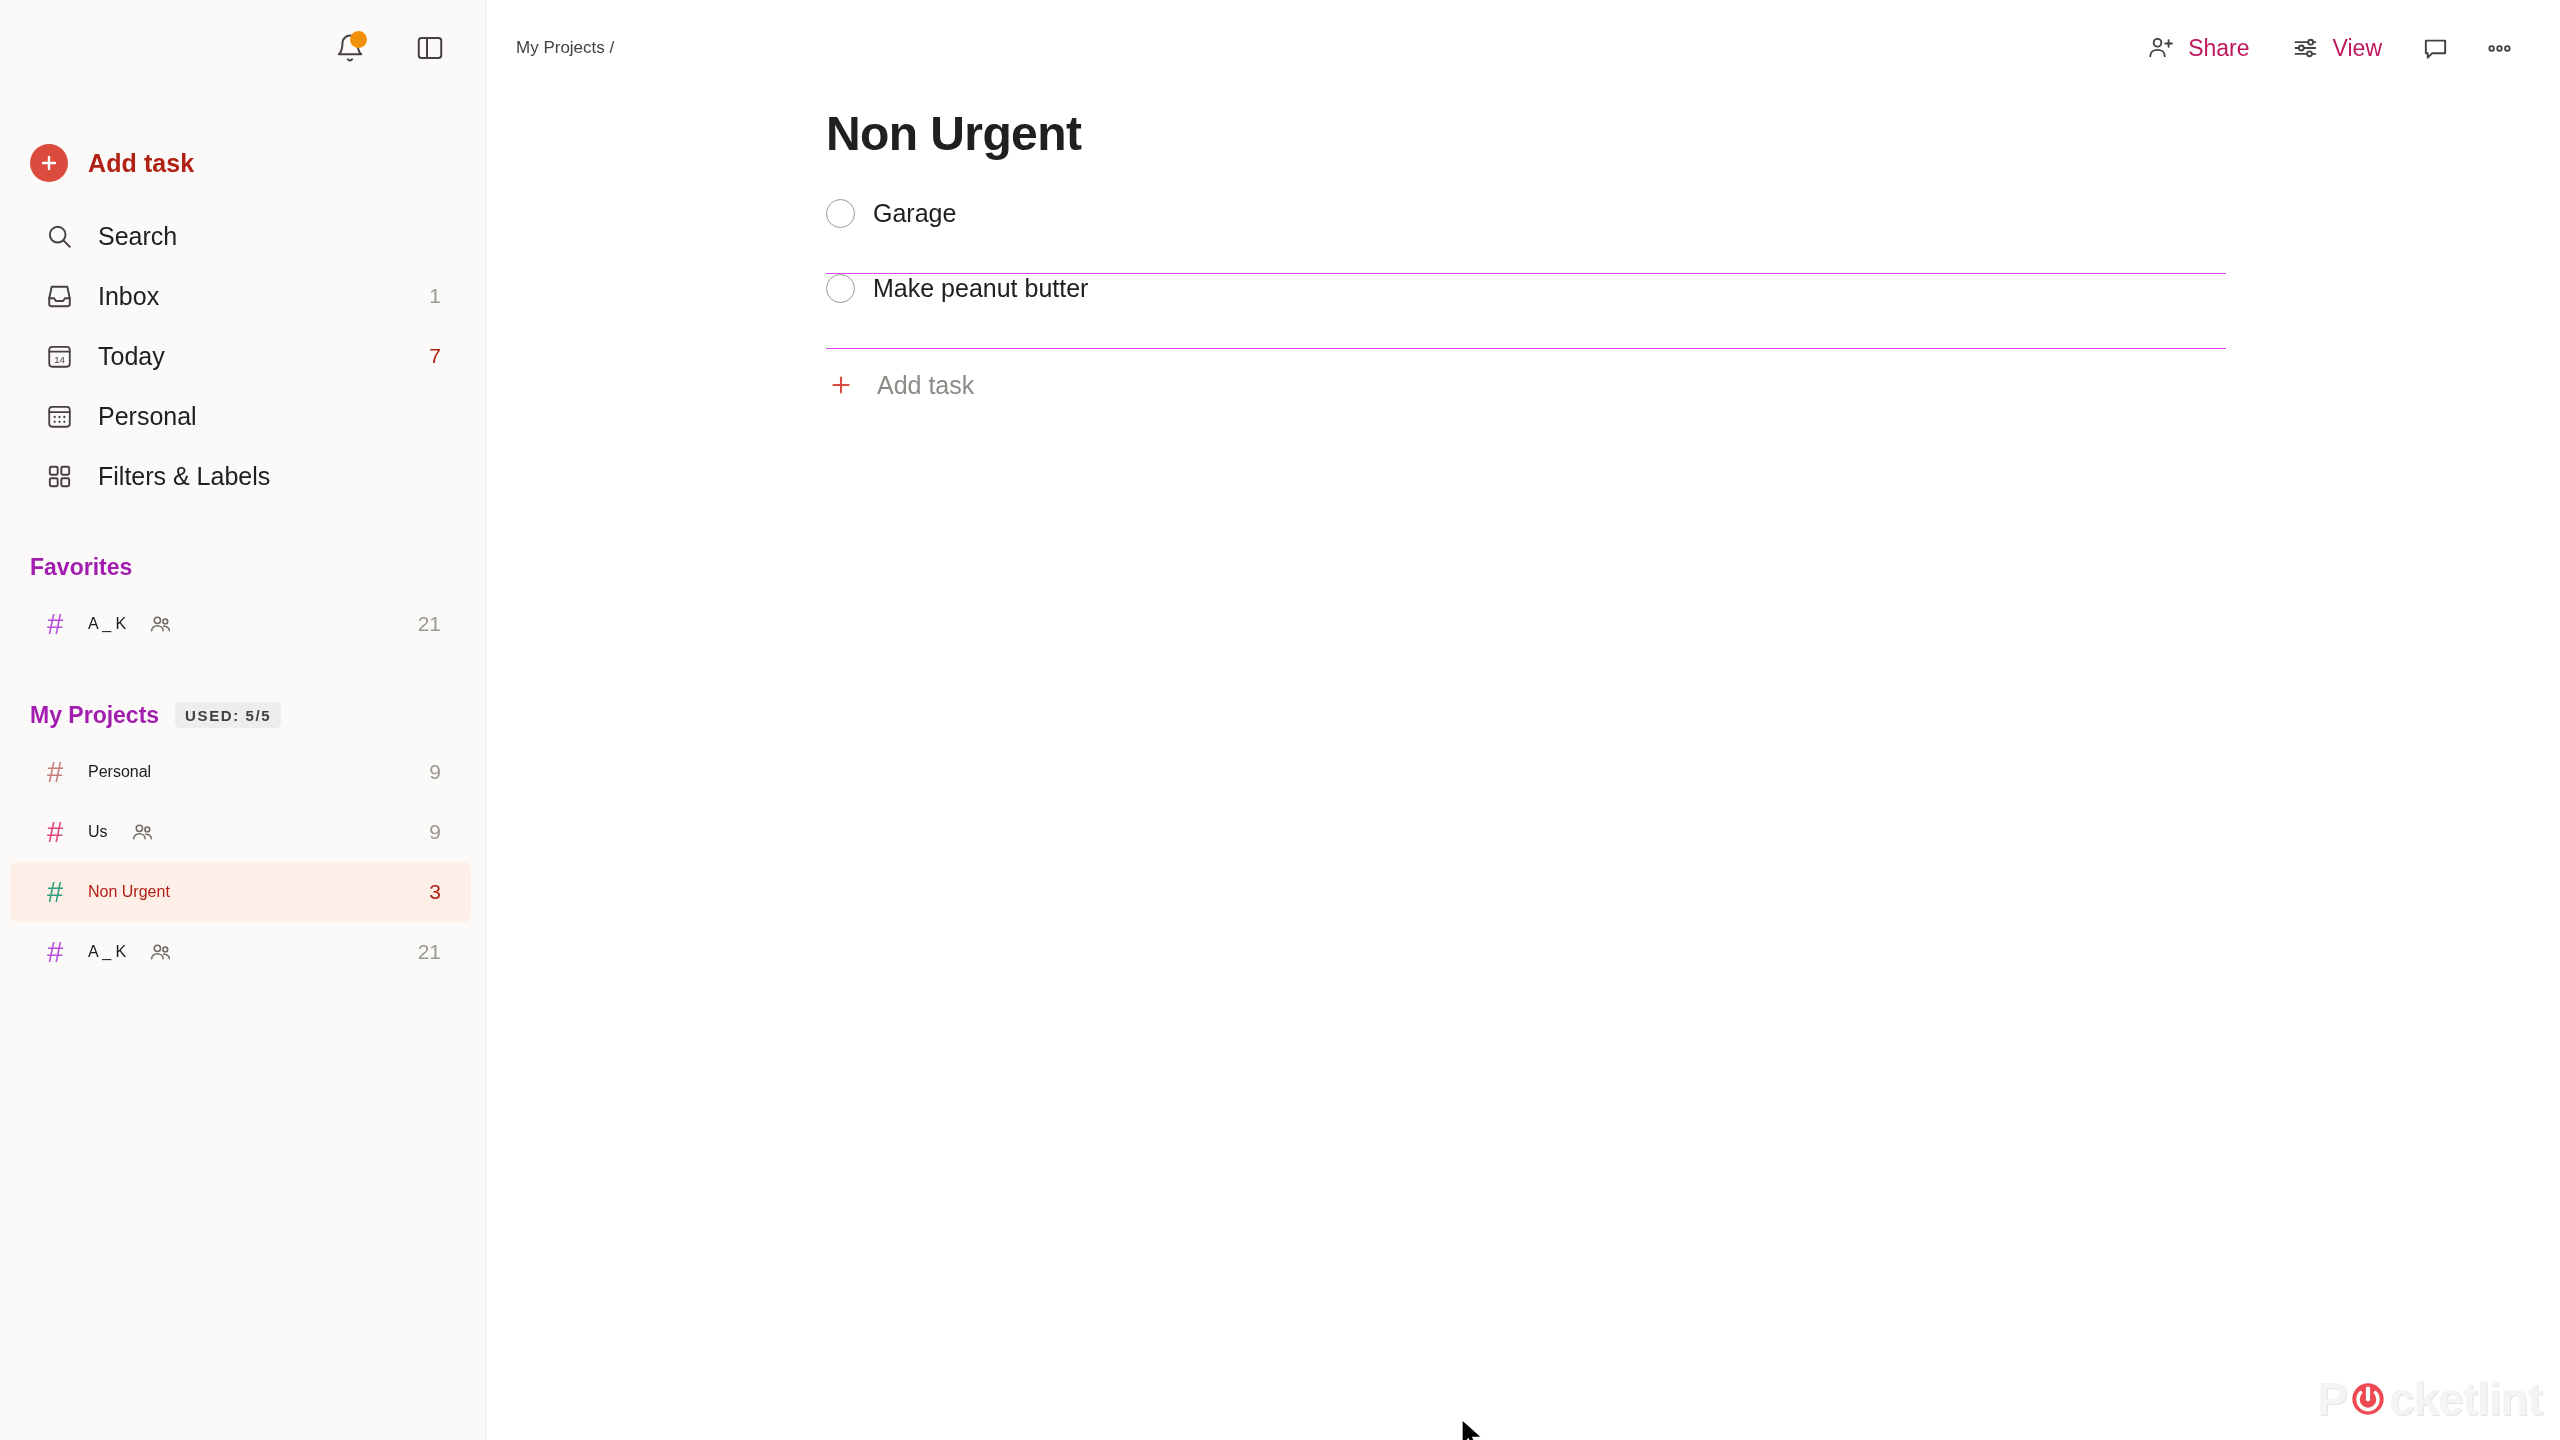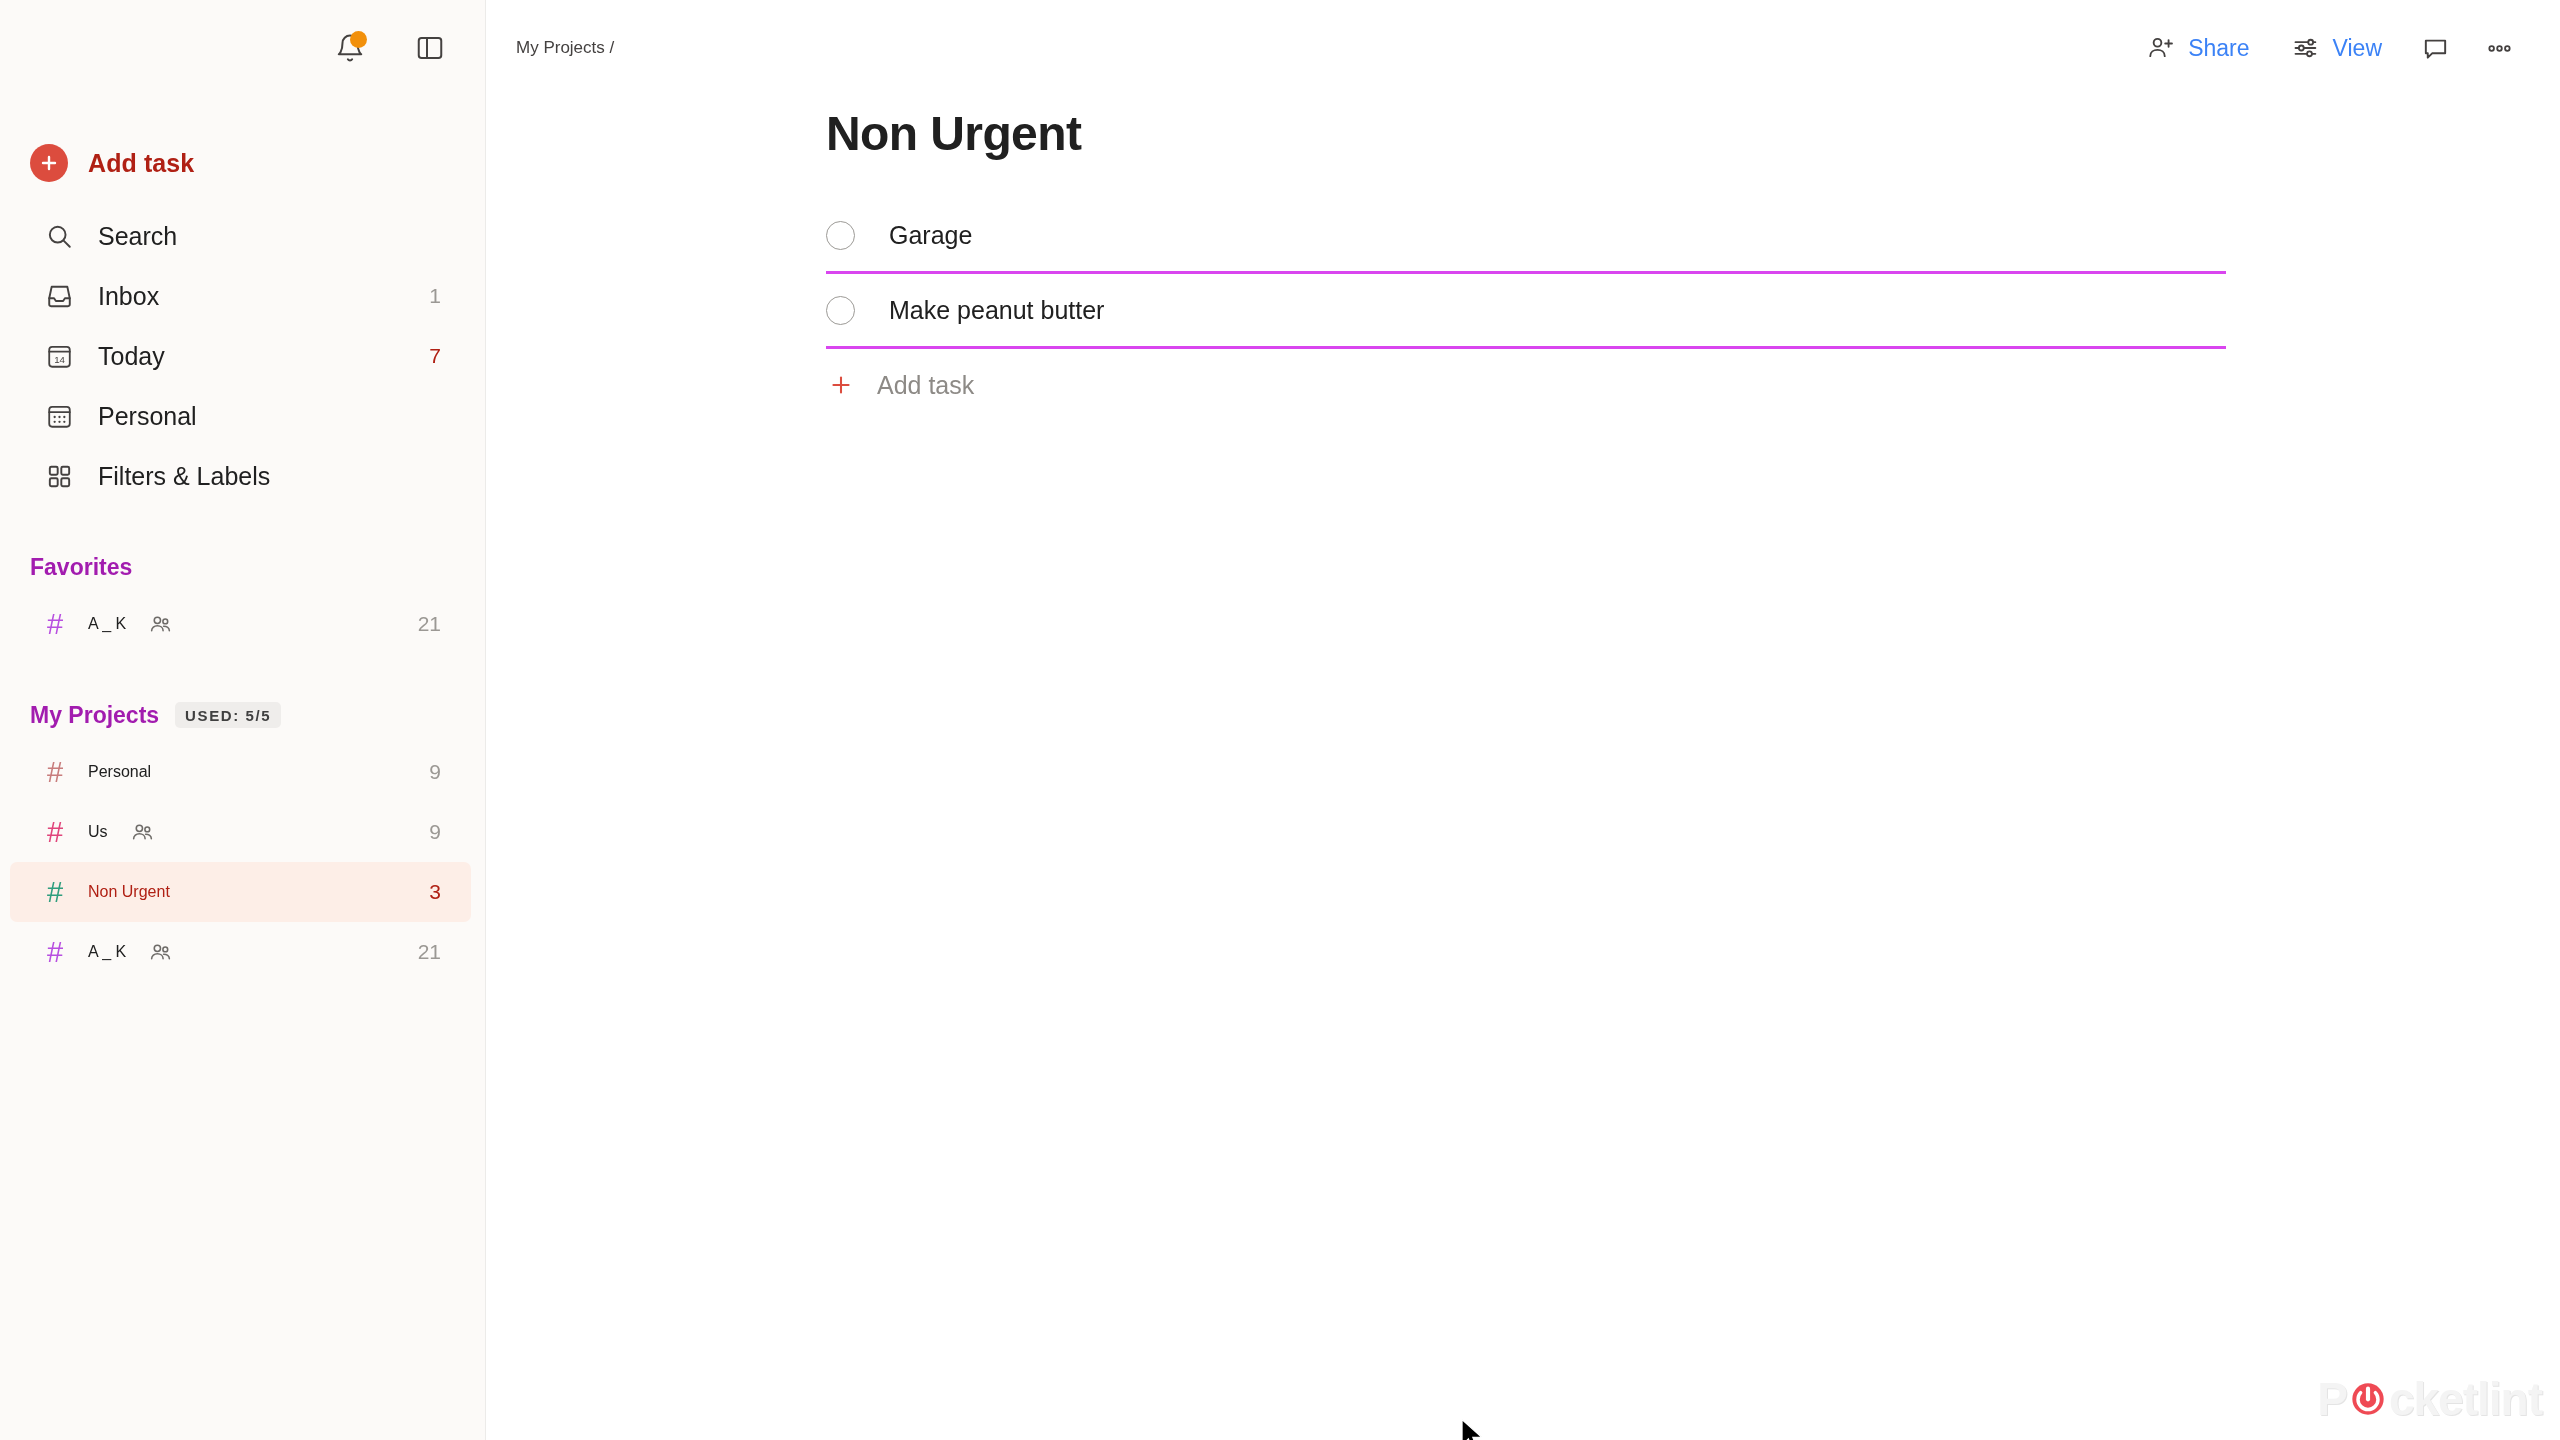--- a/index.html
+++ b/index.html
@@ -163,39 +163,39 @@
   .topbar-spacer { flex: 1; }
   .topbar-actions { display: flex; align-items: center; gap: 10px; }
   .tb-btn {
     display: flex; align-items: center;
     gap: 13px;
     height: 56px;
     padding: 0 16px;
     border-radius: 8px;
     cursor: pointer;
   }
-  .tb-label { font-size: 23px; color: #3b82f6; }
+  .tb-label { font-size: 23px; color: #be185d; }
 
   .content {
     padding-left: 340px;
     padding-top: 10px;
   }
   .page-title {
     font-size: 48px;
     font-weight: bold;
     color: #202020;
     letter-spacing: -0.6px;
     margin-bottom: 38px;
   }
   .task-list { width: 1400px; }
   .task-row {
-    display: flex; align-items: center;
-    gap: 34px;
+    display: flex; 
+    gap: 18px;
     height: 75px;
-    border-bottom: 3px solid #d946ef;
+    border-bottom: 1px solid #d946ef;
     cursor: pointer;
   }
   .task-checkbox {
     width: 29px; height: 29px;
     border: 1.7px solid #9c9a96;
     border-radius: 50%;
     flex: 0 0 29px;
     cursor: pointer;
   }
   .task-text { font-size: 25px; color: #202020; }

